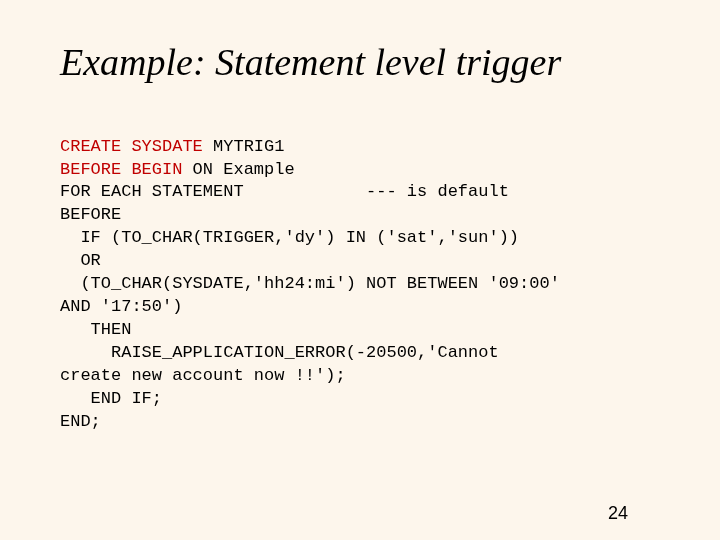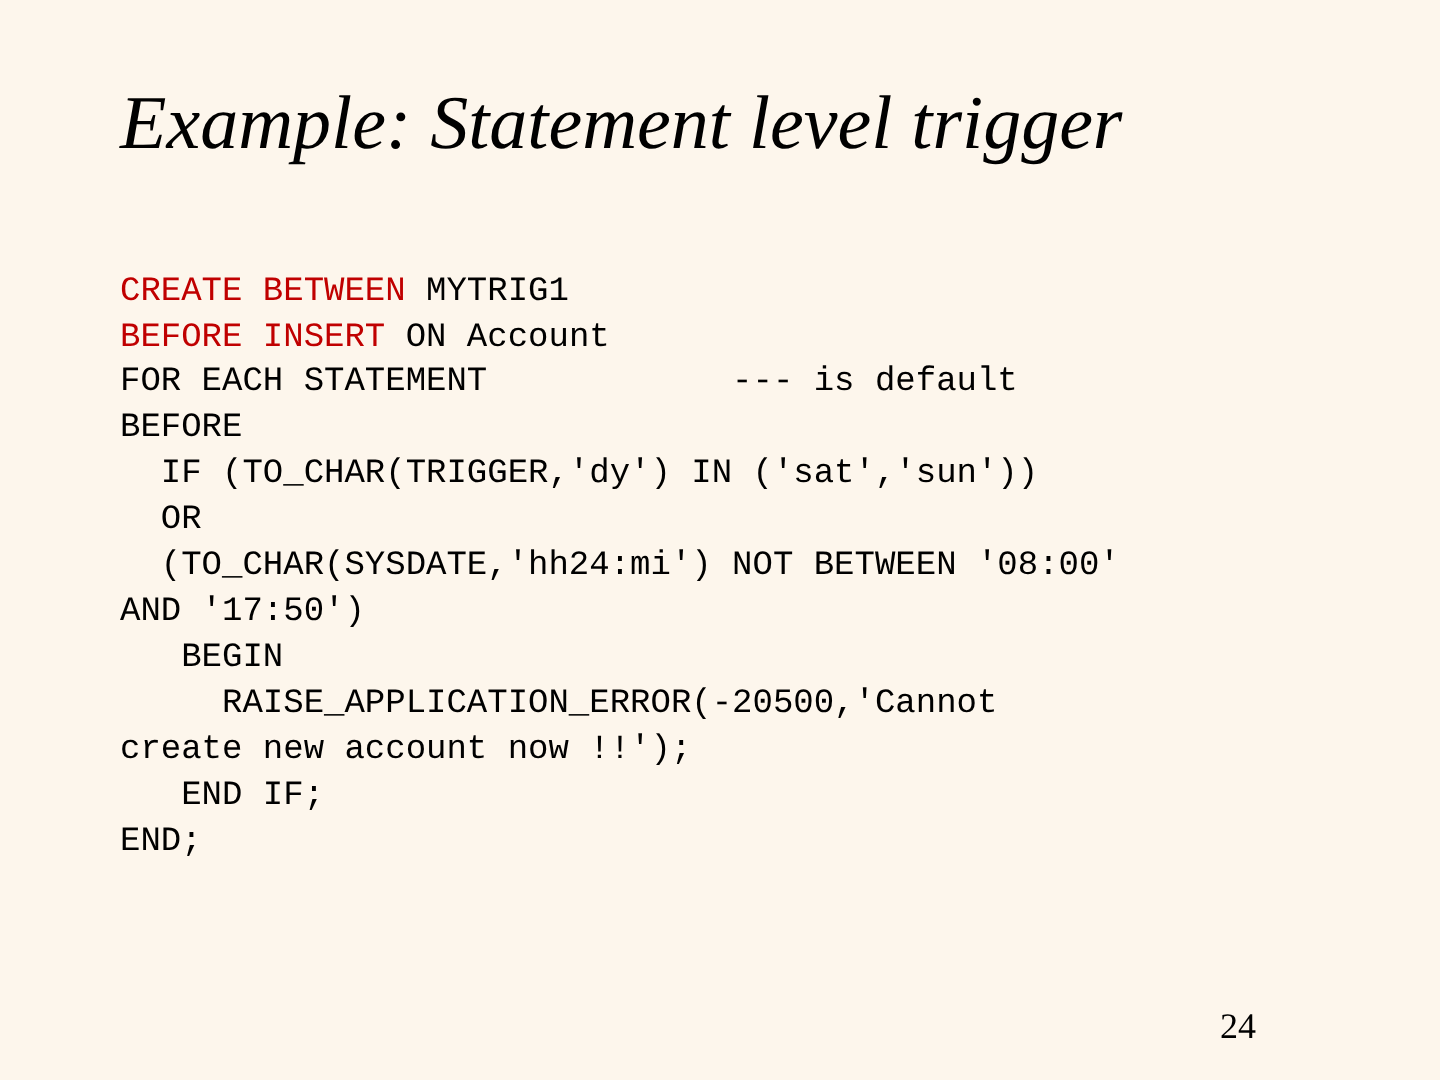--- a/index.html
+++ b/index.html
@@ -30,40 +30,40 @@
     font-family: "Courier New", Courier, monospace;
     font-size: 17px;
     line-height: 1.35;
     white-space: pre;
   }
   .kw-red { color: #c00000; }
   .page-num {
     position: absolute;
     right: 24px;
     bottom: 16px;
-    font-family: Liberation Serif, serif;
+    font-family: Liberation Sans, sans-serif;
     font-size: 18px;
     color: #000;
   }
 </style>
 </head>
 <body>
 
 <div class="slide">
 
   <h1 class="title">Example: Statement level trigger</h1>
 
-  <div class="code"><span class="kw-red">CREATE BETWEEN</span><span> MYTRIG1</span>
-<span class="kw-red">BEFORE INSERT</span><span> ON Account</span>
+  <div class="code"><span class="kw-red">CREATE SYSDATE</span><span> MYTRIG1</span>
+<span class="kw-red">BEFORE BEGIN</span><span> ON Example</span>
 <span>FOR EACH STATEMENT            --- is default</span>
 <span>BEFORE</span>
 <span>  IF (TO_CHAR(TRIGGER,'dy') IN ('sat','sun'))</span>
 <span>  OR</span>
-<span>  (TO_CHAR(SYSDATE,'hh24:mi') NOT BETWEEN '08:00'</span>
+<span>  (TO_CHAR(SYSDATE,'hh24:mi') NOT BETWEEN '09:00'</span>
 <span>AND '17:50')</span>
-<span>   BEGIN</span>
+<span>   THEN</span>
 <span>     RAISE_APPLICATION_ERROR(-20500,'Cannot</span>
 <span>create new account now !!');</span>
 <span>   END IF;</span>
 <span>END;</span></div>
 
   <div class="page-num">24</div>
 </div>
 
 </body></html>

